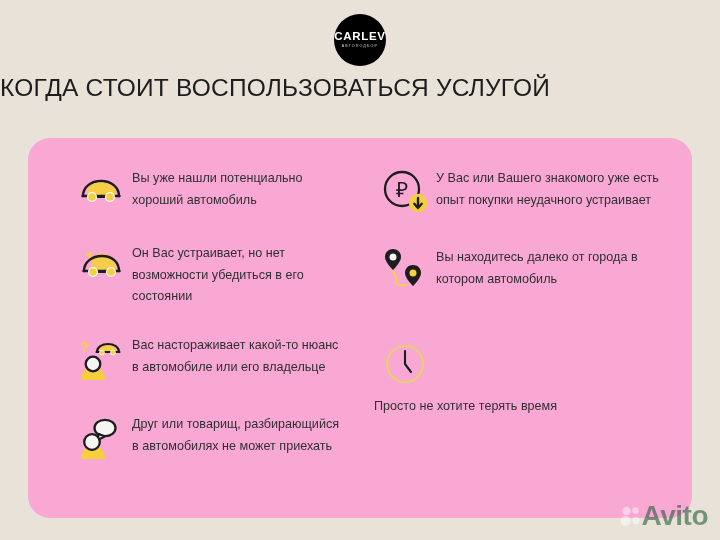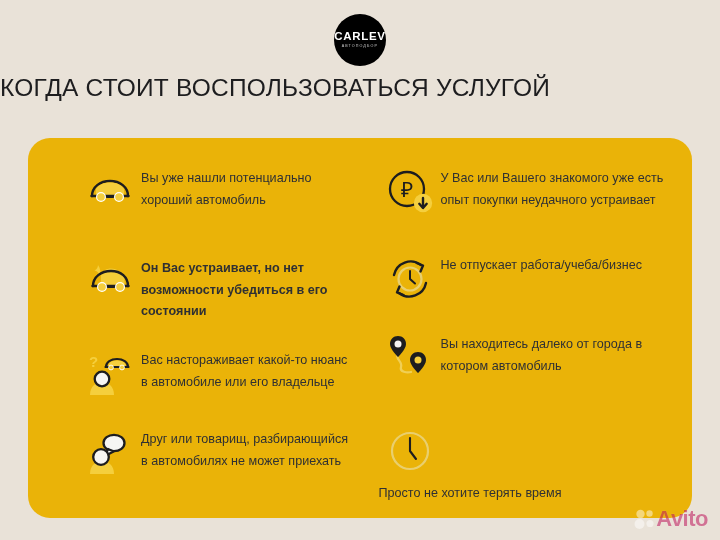--- a/index.html
+++ b/index.html
@@ -63,24 +63,24 @@
     white-space: nowrap;
   }
 
   
   .card {
     position: absolute;
     left: 28px;
     top: 138px;
     width: 664px;
     height: 380px;
-    background: #eab308;
+    background: #f9a8d4;
     border-radius: 22px;
     box-sizing: border-box;
-    padding: 10px 0 0 17px;
+    padding: 10px 0 0 8px;
   }
   .columns {
     display: flex;
     width: 100%;
     height: 100%;
   }
   .col {
     width: 50%;
     display: flex;
     flex-direction: column;
@@ -108,41 +108,41 @@
     font-size: 12.6px;
     line-height: 1.72;
     color: #2f3033;
     padding-top: 4px;
     max-width: 215px;
   }
   .col-right .item-text { max-width: 228px; }
 
   
   .li1 { margin-top: 8px; }
-  .li2 { margin-top: 15px; font-weight: bold; }
+  .li2 { margin-top: 0; }
   .li3 { margin-top: 4px; }
   .li4 { margin-top: 4px; }
 
   .ri1 { margin-top: 8px; }
   .ri2 { margin-top: 10px; }
   .ri3 { margin-top: 2px; }
   .ri4 { margin-top: 16px; flex-direction: column; }
 
   
   .avito {
     position: absolute;
     right: 12px;
     bottom: 8px;
     display: flex;
     align-items: center;
     opacity: 0.55;
   }
   .avito-text {
-    color: #be185d;
-    font-size: 22px;
+    color: #14532d;
+    font-size: 28px;
     font-weight: bold;
     letter-spacing: -0.5px;
     margin-left: 0;
     text-shadow: 0 0 1px rgba(255,255,255,0.4);
   }
 </style>
 </head>
 <body>
 
 <div class="logo-wrap">
@@ -227,33 +227,20 @@
             <circle cx="22" cy="22" r="17" fill="none" stroke="#1d1d1f" stroke-width="2.3"></circle>
             <text x="22" y="30" text-anchor="middle" font-family="Liberation Sans, sans-serif" font-size="21" fill="#1d1d1f">₽</text>
             <circle cx="38" cy="36" r="9.2" fill="#f5cf3d"></circle>
             <path d="M38 31 L38 40" stroke="#1d1d1f" stroke-width="2.4" stroke-linecap="round"></path>
             <path d="M34.3 36.8 L38 41 L41.7 36.8" fill="none" stroke="#1d1d1f" stroke-width="2.4" stroke-linecap="round" stroke-linejoin="round"></path>
           </svg>
         </div>
         <div class="item-text">У Вас или Вашего знакомого уже есть опыт покупки неудачного устраивает</div>
       </div>
 
-      <div class="item ri2">
-        <div class="icon-box">
-          <svg width="50" height="48" viewBox="0 0 50 48">
-            <circle cx="25" cy="24" r="11.5" fill="none" stroke="#e9cf6e" stroke-width="2.2"></circle>
-            <path d="M25 16 L25 24 L30 28.5" fill="none" stroke="#1d1d1f" stroke-width="2" stroke-linecap="round" stroke-linejoin="round"></path>
-            <path d="M9 20 A17 17 0 0 1 36 10" fill="none" stroke="#1d1d1f" stroke-width="2.4" stroke-linecap="round"></path>
-            <path d="M31.5 8 L38 10.5 L35.5 16.5" fill="none" stroke="#1d1d1f" stroke-width="2.4" stroke-linecap="round" stroke-linejoin="round"></path>
-            <path d="M41 28 A17 17 0 0 1 14 38" fill="none" stroke="#1d1d1f" stroke-width="2.4" stroke-linecap="round"></path>
-            <path d="M18.5 40 L12 37.5 L14.5 31.5" fill="none" stroke="#1d1d1f" stroke-width="2.4" stroke-linecap="round" stroke-linejoin="round"></path>
-          </svg>
-        </div>
-        <div class="item-text">Не отпускает работа/учеба/бизнес</div>
-      </div>
 
       <div class="item ri3">
         <div class="icon-box">
           <svg width="50" height="52" viewBox="0 0 50 52">
             <path d="M13 21 C9 27, 18 29, 16 35 C14.5 40, 22 41, 26 40" fill="none" stroke="#f0cf55" stroke-width="2.3" stroke-linecap="round"></path>
             <path d="M13 4 C17.6 4, 21 7.5, 21 12 C21 17.5, 13 25, 13 25 C13 25, 5 17.5, 5 12 C5 7.5, 8.4 4, 13 4 Z" fill="#1d1d1f"></path>
             <circle cx="13" cy="12" r="3.5" fill="#f6f5f3"></circle>
             <path d="M33 20 C37.6 20, 41 23.5, 41 28 C41 33.5, 33 41, 33 41 C33 41, 25 33.5, 25 28 C25 23.5, 28.4 20, 33 20 Z" fill="#1d1d1f"></path>
             <circle cx="33" cy="28" r="3.5" fill="#f5cf3d"></circle>
           </svg>

